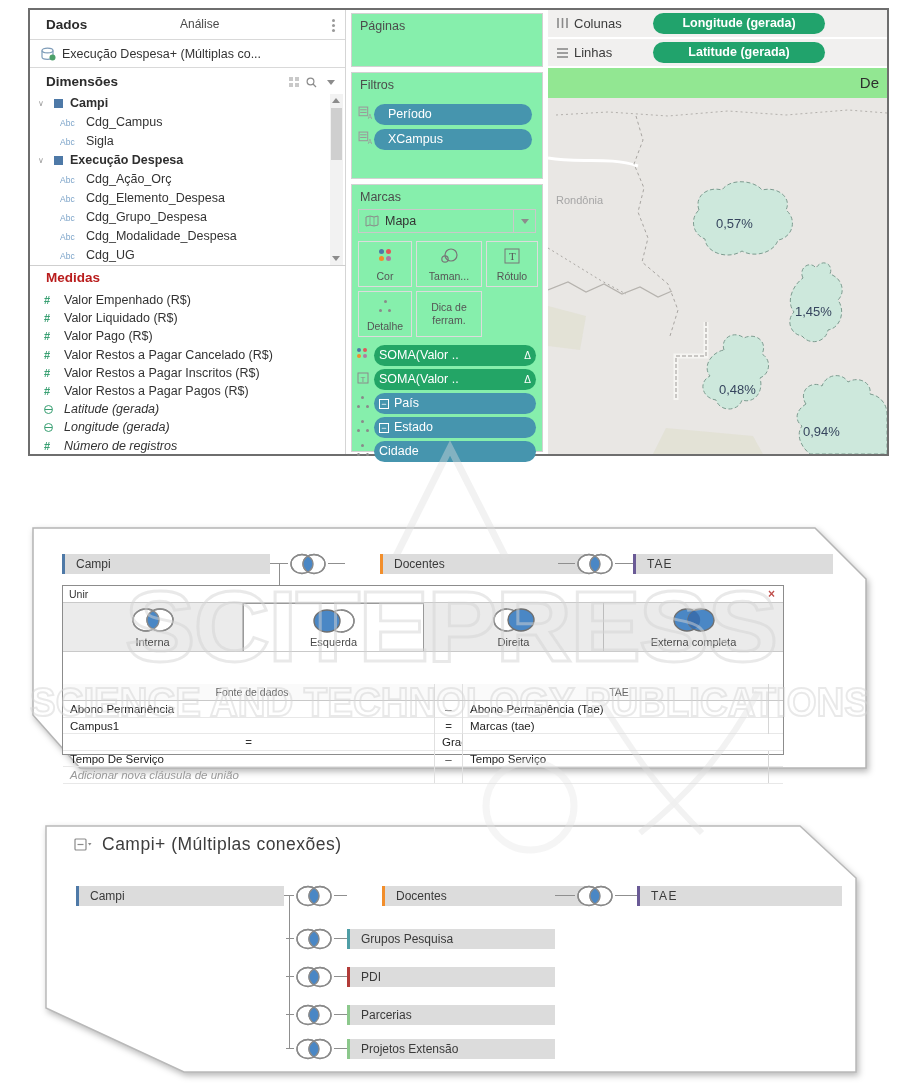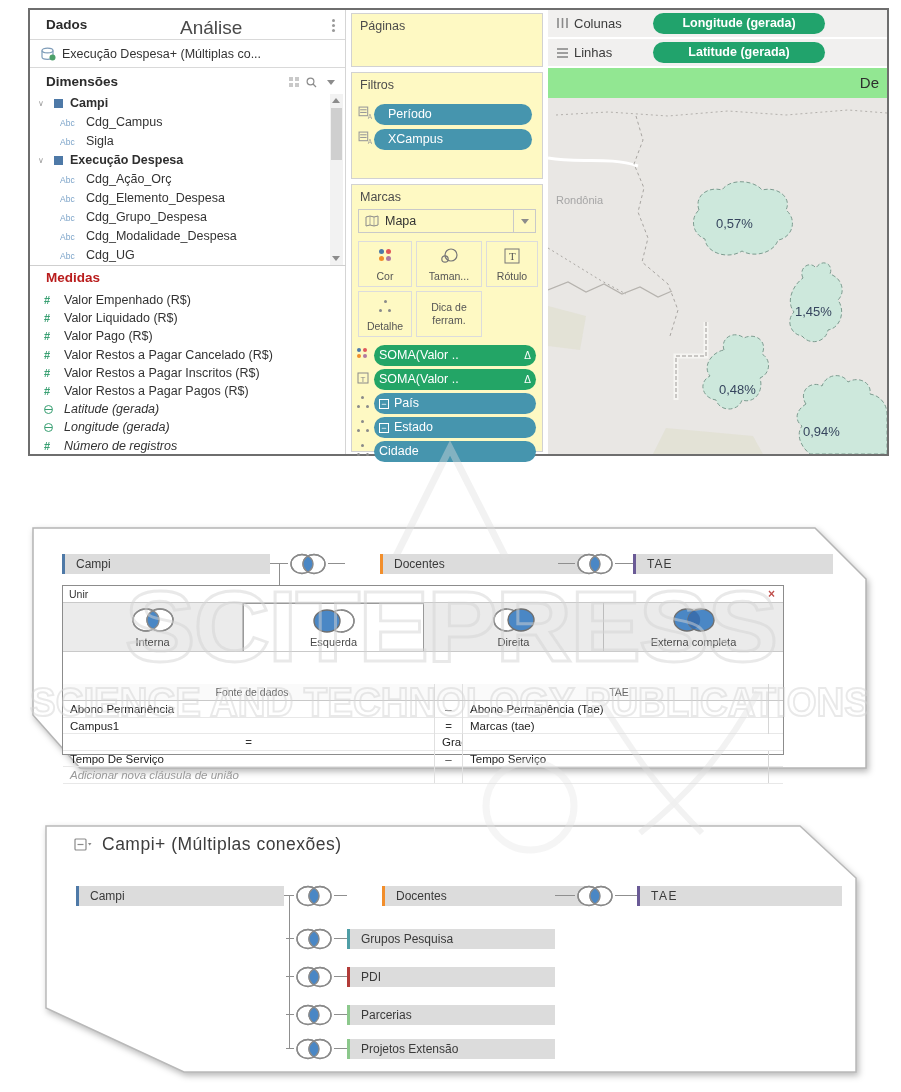--- a/index.html
+++ b/index.html
@@ -9,21 +9,21 @@
   
   #watermark { position:absolute; inset:0; z-index:6; pointer-events:none; opacity:.5; }
   .wm-logo { position:absolute; left:0; right:0; top:566px; text-align:center; font-size:106px; font-weight:bold; letter-spacing:-2px; color:transparent; -webkit-text-stroke:3px #d4d4d4; transform:scaleY(.94); white-space:nowrap; }
   .wm-tag  { position:absolute; left:-20px; width:940px; top:680px; text-align:center; font-size:40px; font-weight:bold; letter-spacing:0px; color:transparent; -webkit-text-stroke:2px #d4d4d4; transform:scaleX(.96); white-space:nowrap; }
 
   
   #panel { position:absolute; left:28px; top:8px; width:861px; height:448px; border:2px solid #6e6e6e; background:#fff; z-index:2; }
   #datapane { position:absolute; left:0; top:0; width:316px; height:444px; border-right:1px solid #d5d5d5; background:#fff; }
   .tabbar { position:absolute; left:0; top:0; width:100%; height:30px; border-bottom:1px solid #d9d9d9; }
   .tab-dados { position:absolute; left:16px; top:7px; font-size:13.5px; font-weight:bold; color:#2b2b2b; }
-  .tab-analise { position:absolute; left:150px; top:7px; font-size:19px; color:#4a4a4a; }
+  .tab-analise { position:absolute; left:150px; top:7px; font-size:12px; color:#4a4a4a; }
   .dots3 { position:absolute; right:10px; top:9px; width:3px; height:3px; background:#9a9a9a; border-radius:50%; box-shadow:0 5px 0 #9a9a9a, 0 10px 0 #9a9a9a; }
   .dsrow { position:absolute; left:0; top:30px; width:100%; height:28px; border-bottom:1px solid #d9d9d9; }
   .dsrow .dstext { position:absolute; left:32px; top:7px; font-size:12.5px; color:#333; }
   .dimhdr { position:absolute; left:0; top:58px; width:100%; height:26px; }
   .dimhdr .t { position:absolute; left:16px; top:6px; font-size:13.5px; font-weight:bold; color:#2b2b2b; }
   .hdr-ic { position:absolute; top:9px; }
   .caret-down { width:0; height:0; border-left:4px solid transparent; border-right:4px solid transparent; border-top:5px solid #8c8c8c; }
   .caret-up   { width:0; height:0; border-left:4px solid transparent; border-right:4px solid transparent; border-bottom:5px solid #8c8c8c; }
   #dimtree { position:absolute; left:0; top:84px; width:300px; height:171px; }
   .trow { height:19px; line-height:19px; font-size:12.5px; color:#333; position:relative; white-space:nowrap; }
@@ -40,21 +40,21 @@
   .meashdr { position:absolute; left:16px; top:260px; font-size:13.5px; font-weight:bold; color:#b91c1c; }
   #measlist { position:absolute; left:0; top:281px; width:316px; }
   .mrow { height:18.2px; line-height:18.2px; position:relative; font-size:12.5px; color:#333; white-space:nowrap; }
   .mrow .mic { position:absolute; left:14px; top:0; font-size:11px; font-weight:bold; color:#3aa073; }
   .mrow .lbl { position:absolute; left:34px; }
   .mrow.it .lbl { font-style:italic; }
   .globe { position:absolute; left:14px; top:5px; width:9px; height:9px; border:1.4px solid #3aa073; border-radius:50%; }
   .globe:after { content:""; position:absolute; left:0; right:0; top:2.6px; border-top:1px solid #3aa073; }
 
   
-  .card { position:absolute; background:#fef9c3; border:1px solid #d2d2d2; }
+  .card { position:absolute; background:#86efac; border:1px solid #d2d2d2; }
   .card .ct { position:absolute; left:8px; top:5px; font-size:12.5px; color:#4c4c4c; }
   .fpill { position:absolute; left:22px; width:158px; height:21px; border-radius:10.5px; background:#4695ae; color:#fff; font-size:12.5px; line-height:21px; padding-left:14px; }
   .fic { position:absolute; left:5px; width:14px; height:14px; }
   .mtype { position:absolute; left:6px; right:6px; top:24px; height:24px; border:1px solid #c9c9c9; font-size:12.5px; color:#333; }
   .mtype .tx { position:absolute; left:26px; top:4px; }
   .mtype .cbox { position:absolute; right:0; top:0; bottom:0; width:22px; border-left:1px solid #c9c9c9; }
   .mtype .cbox div { margin:9px auto; }
   .mbtn { position:absolute; height:46px; border:1px solid #dcdcdc; text-align:center; }
   .mbtn .bl { position:absolute; bottom:4px; left:0; right:0; font-size:10.5px; color:#555; }
   .mbtn .bi { position:absolute; top:6px; left:0; right:0; }

